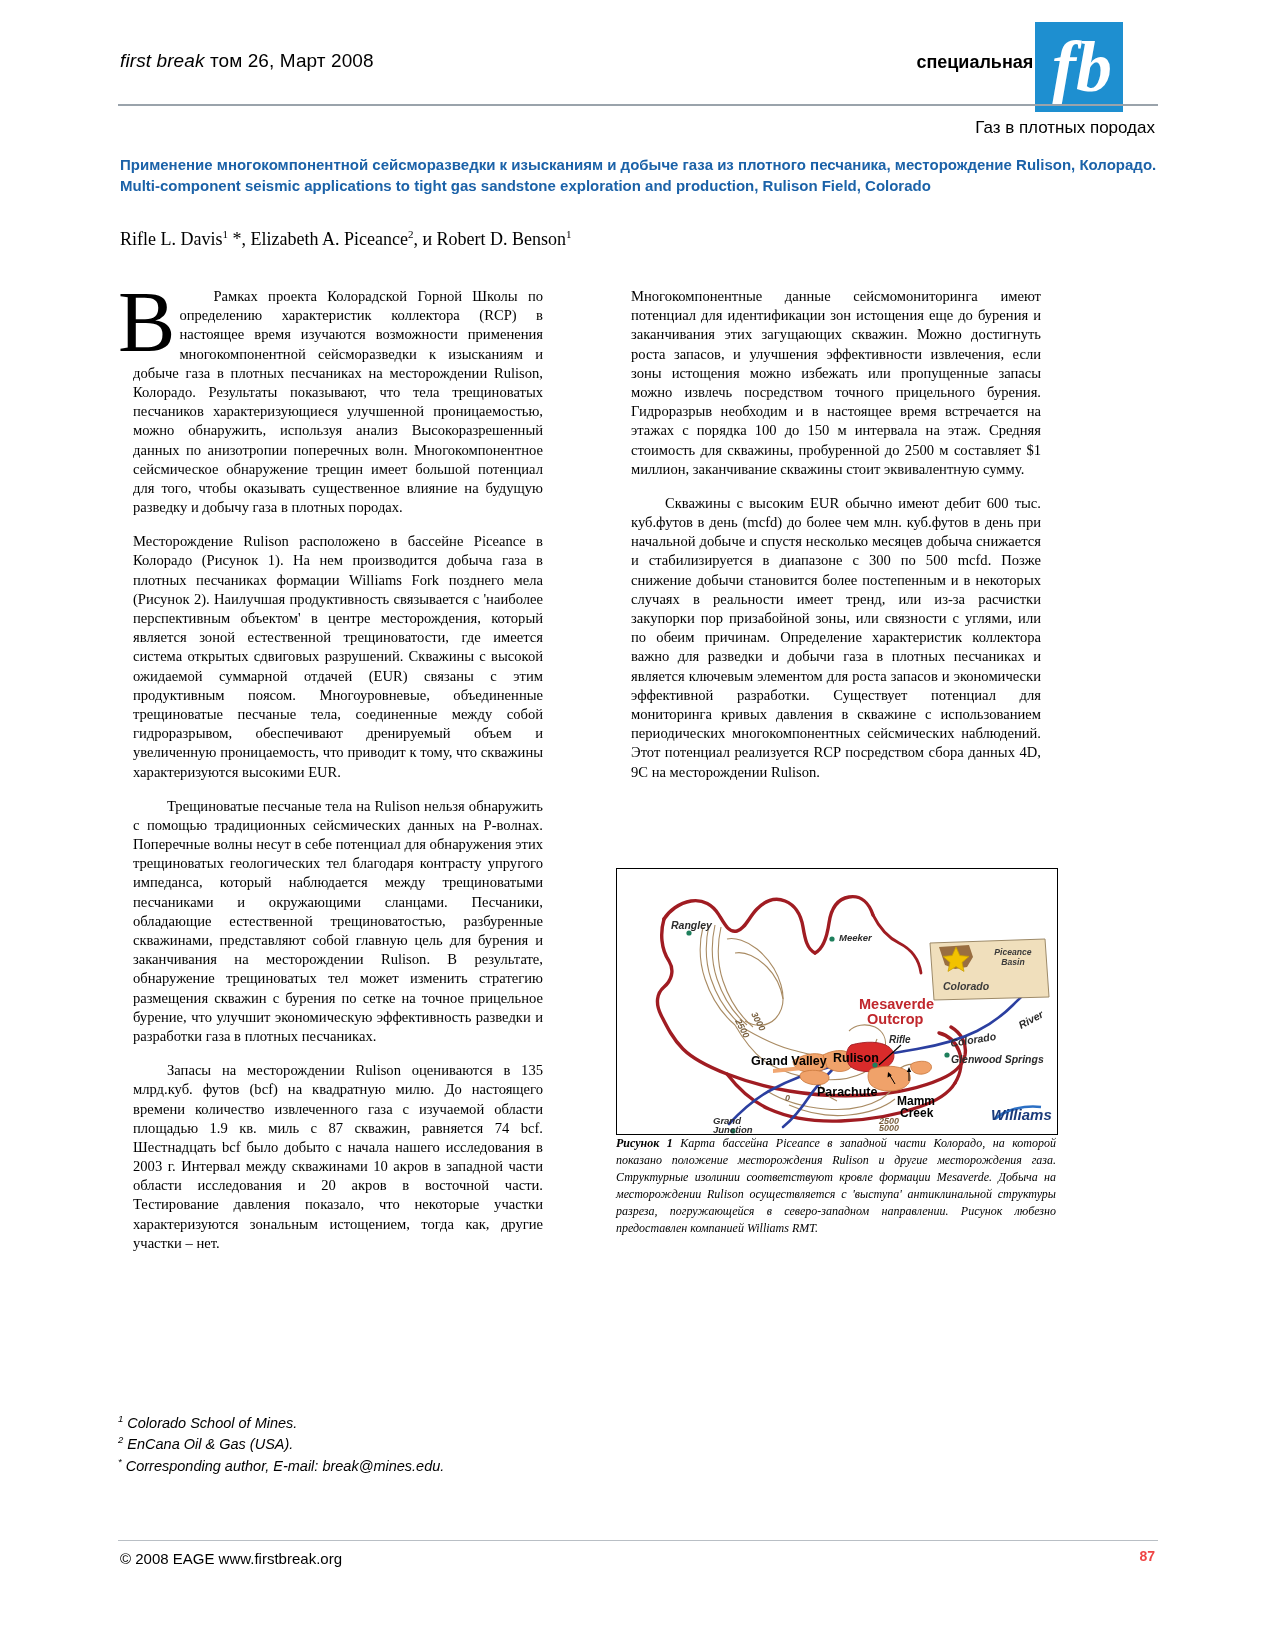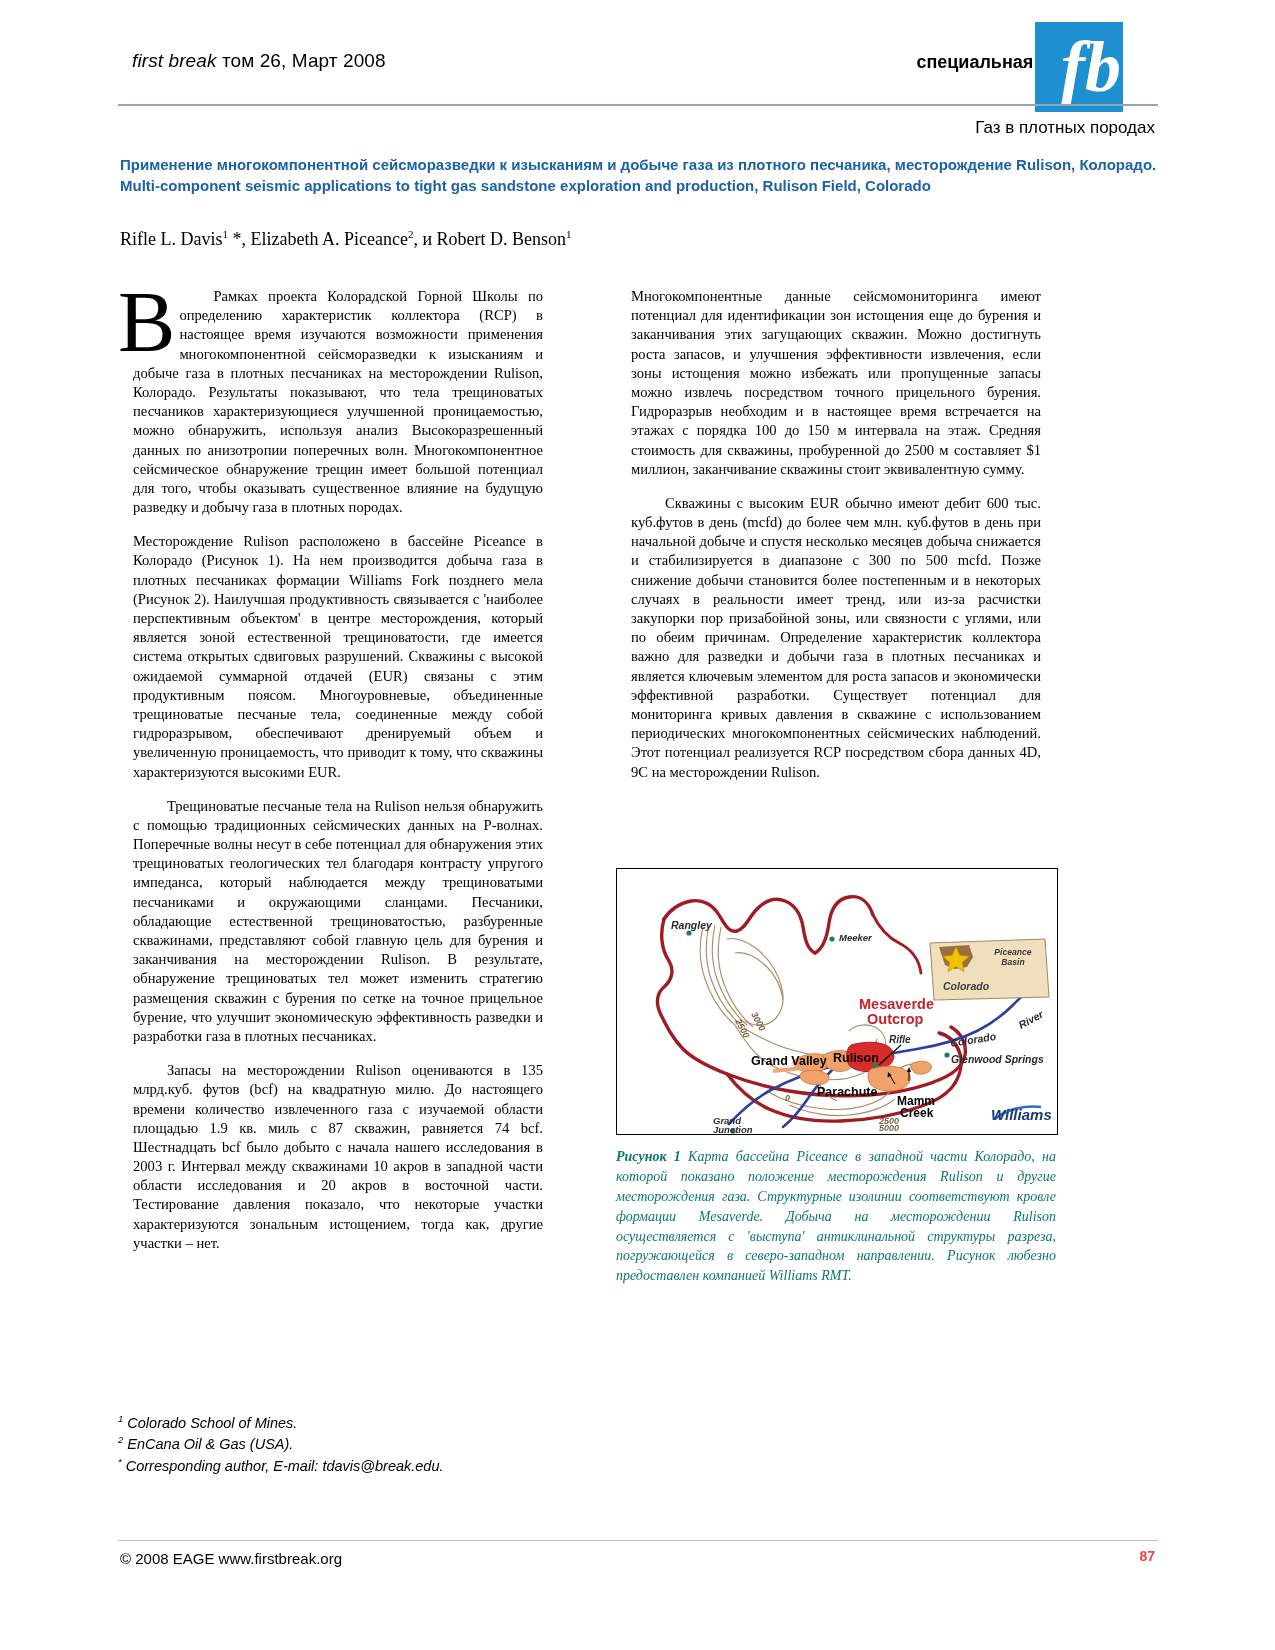--- a/index.html
+++ b/index.html
@@ -15,32 +15,32 @@
   
   .hdr-rule {
     position:absolute; left:118px; top:104px; width:1040px; height:2px;
     background:#9aa3ab;
   }
   .masthead {
     position:absolute; left:120px; top:50px;
     font-family:"Liberation Sans", sans-serif;
     font-size:19px; color:#000; letter-spacing:.1px;
   }
-  .masthead .fb { font-style:italic; font-weight:400;margin-left:12px; }
+  .masthead .fb { font-style:italic; font-weight:400; }
   .special-theme {
     position:absolute; right:195px; top:52px;
     font-family:"Liberation Sans", sans-serif;
     font-size:18px; font-weight:bold; color:#000; text-align:right;
   }
   .fb-logo {
     position:absolute; left:1035px; top:22px; width:88px; height:90px;
     background:#1e8fd0;
   }
   .fb-logo .glyph {
-    position:absolute; left:12px; top:0; width:100%; height:100%;
+    position:absolute; left:3px; top:0; width:100%; height:100%;
     color:#ffffff; font-family:"Liberation Serif", serif;
     font-style:italic; font-weight:bold; font-size:72px;
     display:flex; align-items:center; justify-content:center;
     line-height:1;
   }
   .section-kicker {
     position:absolute; right:120px; top:118px;
     font-family:"Liberation Sans", sans-serif;
     font-size:17px; color:#000;
   }
@@ -104,24 +104,24 @@
   .figure {
     position:absolute; left:616px; top:868px; width:442px;
   }
   .fig-box {
     width:440px; height:265px;
     border:1px solid #000; background:#ffffff;
     position:relative; overflow:hidden;
   }
   .fig-svg { position:absolute; left:0; top:0; }
   .fig-caption {
-    margin-top:12px; width:440px;
+    width:440px;
     font-family:"Liberation Serif", serif;
-    font-style:italic; font-size:14px; line-height:1.42;
-    text-align:justify; color:#0f766e;
+    font-style:italic; font-size:12px; line-height:1.42;
+    text-align:justify; color:#000000;
   }
   .fig-caption b { font-style:italic; font-weight:bold; }
 
   
   .footer-rule {
     position:absolute; left:118px; top:1540px; width:1040px; height:1px;
     background:#b9bfc5;
   }
   .footer-left {
     position:absolute; left:120px; top:1550px;
@@ -309,20 +309,20 @@
     </div>
 
     <div class="fig-caption">
       <b>Рисунок 1</b><span> Карта бассейна Piceance  в западной части Колорадо, на которой показано положение месторождения Rulison и другие месторождения газа. Структурные изолинии соответствуют кровле формации Mesaverde. Добыча на месторождении Rulison осуществляется с 'выступа' антиклинальной структуры разреза, погружающейся в северо-западном направлении. Рисунок любезно предоставлен компанией Williams RMT.</span>
     </div>
   </div>
 
   <div class="footnotes">
     <div><sup>1</sup><span> Colorado School of Mines.</span></div>
     <div><sup>2</sup><span> EnCana Oil &amp; Gas (USA).</span></div>
-    <div><sup>*</sup><span> Corresponding author, E-mail: tdavis@break.edu.</span></div>
+    <div><sup>*</sup><span> Corresponding author, E-mail: break@mines.edu.</span></div>
   </div>
 
   <div class="footer-rule"></div>
   <div class="footer-left">© 2008 EAGE www.firstbreak.org</div>
   <div class="footer-right">87</div>
 
 </div>
 
 </body></html>

